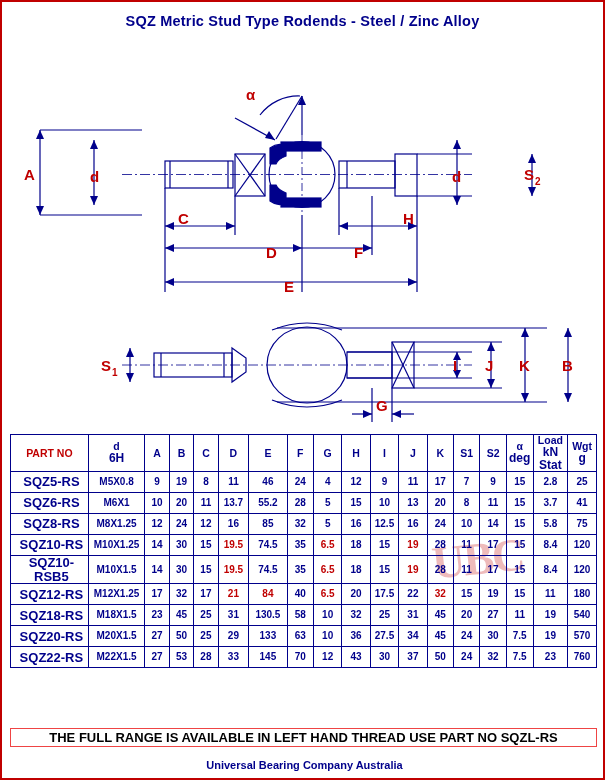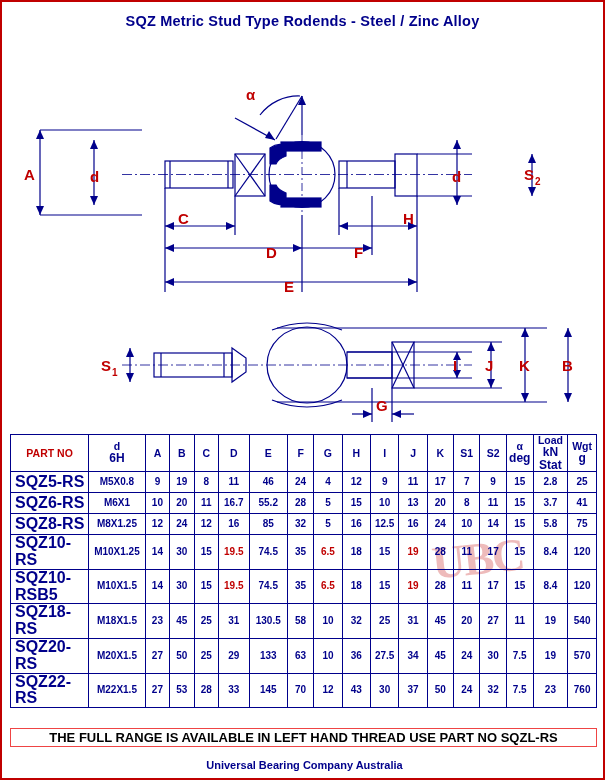--- a/index.html
+++ b/index.html
@@ -58,23 +58,23 @@
     font-weight: bold;
     font-size: 10px;
     color: #00008B;
     line-height: 1.05;
   }
   table.spec th {
     height: 30px;
     font-size: 10.5px;
   }
   table.spec td.part {
-    text-align: left;
+    text-align: center;
     padding-left: 4px;
-    font-size: 16px;
+    font-size: 13px;
     color: #00008B;
   }
   table.spec th.part {
     text-align: center;
     color: #c00000;
   }
   .hdr-sub {
     font-size: 12px;
     display: block;
     font-weight: bold;
@@ -321,21 +321,21 @@
             <td>15</td>
             <td>2.8</td>
             <td>25</td>
           </tr>
           <tr>
             <td class="part">SQZ6-RS</td>
             <td>M6X1</td>
             <td>10</td>
             <td>20</td>
             <td>11</td>
-            <td>16.7</td>
+            <td>13.7</td>
             <td>55.2</td>
             <td>28</td>
             <td>5</td>
             <td>15</td>
             <td>10</td>
             <td>13</td>
             <td>20</td>
             <td>8</td>
             <td>11</td>
             <td>15</td>
@@ -394,20 +394,40 @@
             <td class="red-cell">6.5</td>
             <td>18</td>
             <td>15</td>
             <td class="red-cell">19</td>
             <td>28</td>
             <td>11</td>
             <td>17</td>
             <td>15</td>
             <td>8.4</td>
             <td>120</td>
+          </tr>
+          <tr>
+            <td class="part">SQZ12-RS</td>
+            <td>M12X1.25</td>
+            <td>17</td>
+            <td>32</td>
+            <td>17</td>
+            <td class="red-cell">21</td>
+            <td class="red-cell">84</td>
+            <td>40</td>
+            <td class="red-cell">6.5</td>
+            <td>20</td>
+            <td>17.5</td>
+            <td>22</td>
+            <td class="red-cell">32</td>
+            <td>15</td>
+            <td>19</td>
+            <td>15</td>
+            <td>11</td>
+            <td>180</td>
           </tr>
           <tr>
             <td class="part">SQZ18-RS</td>
             <td>M18X1.5</td>
             <td>23</td>
             <td>45</td>
             <td>25</td>
             <td>31</td>
             <td>130.5</td>
             <td>58</td>

